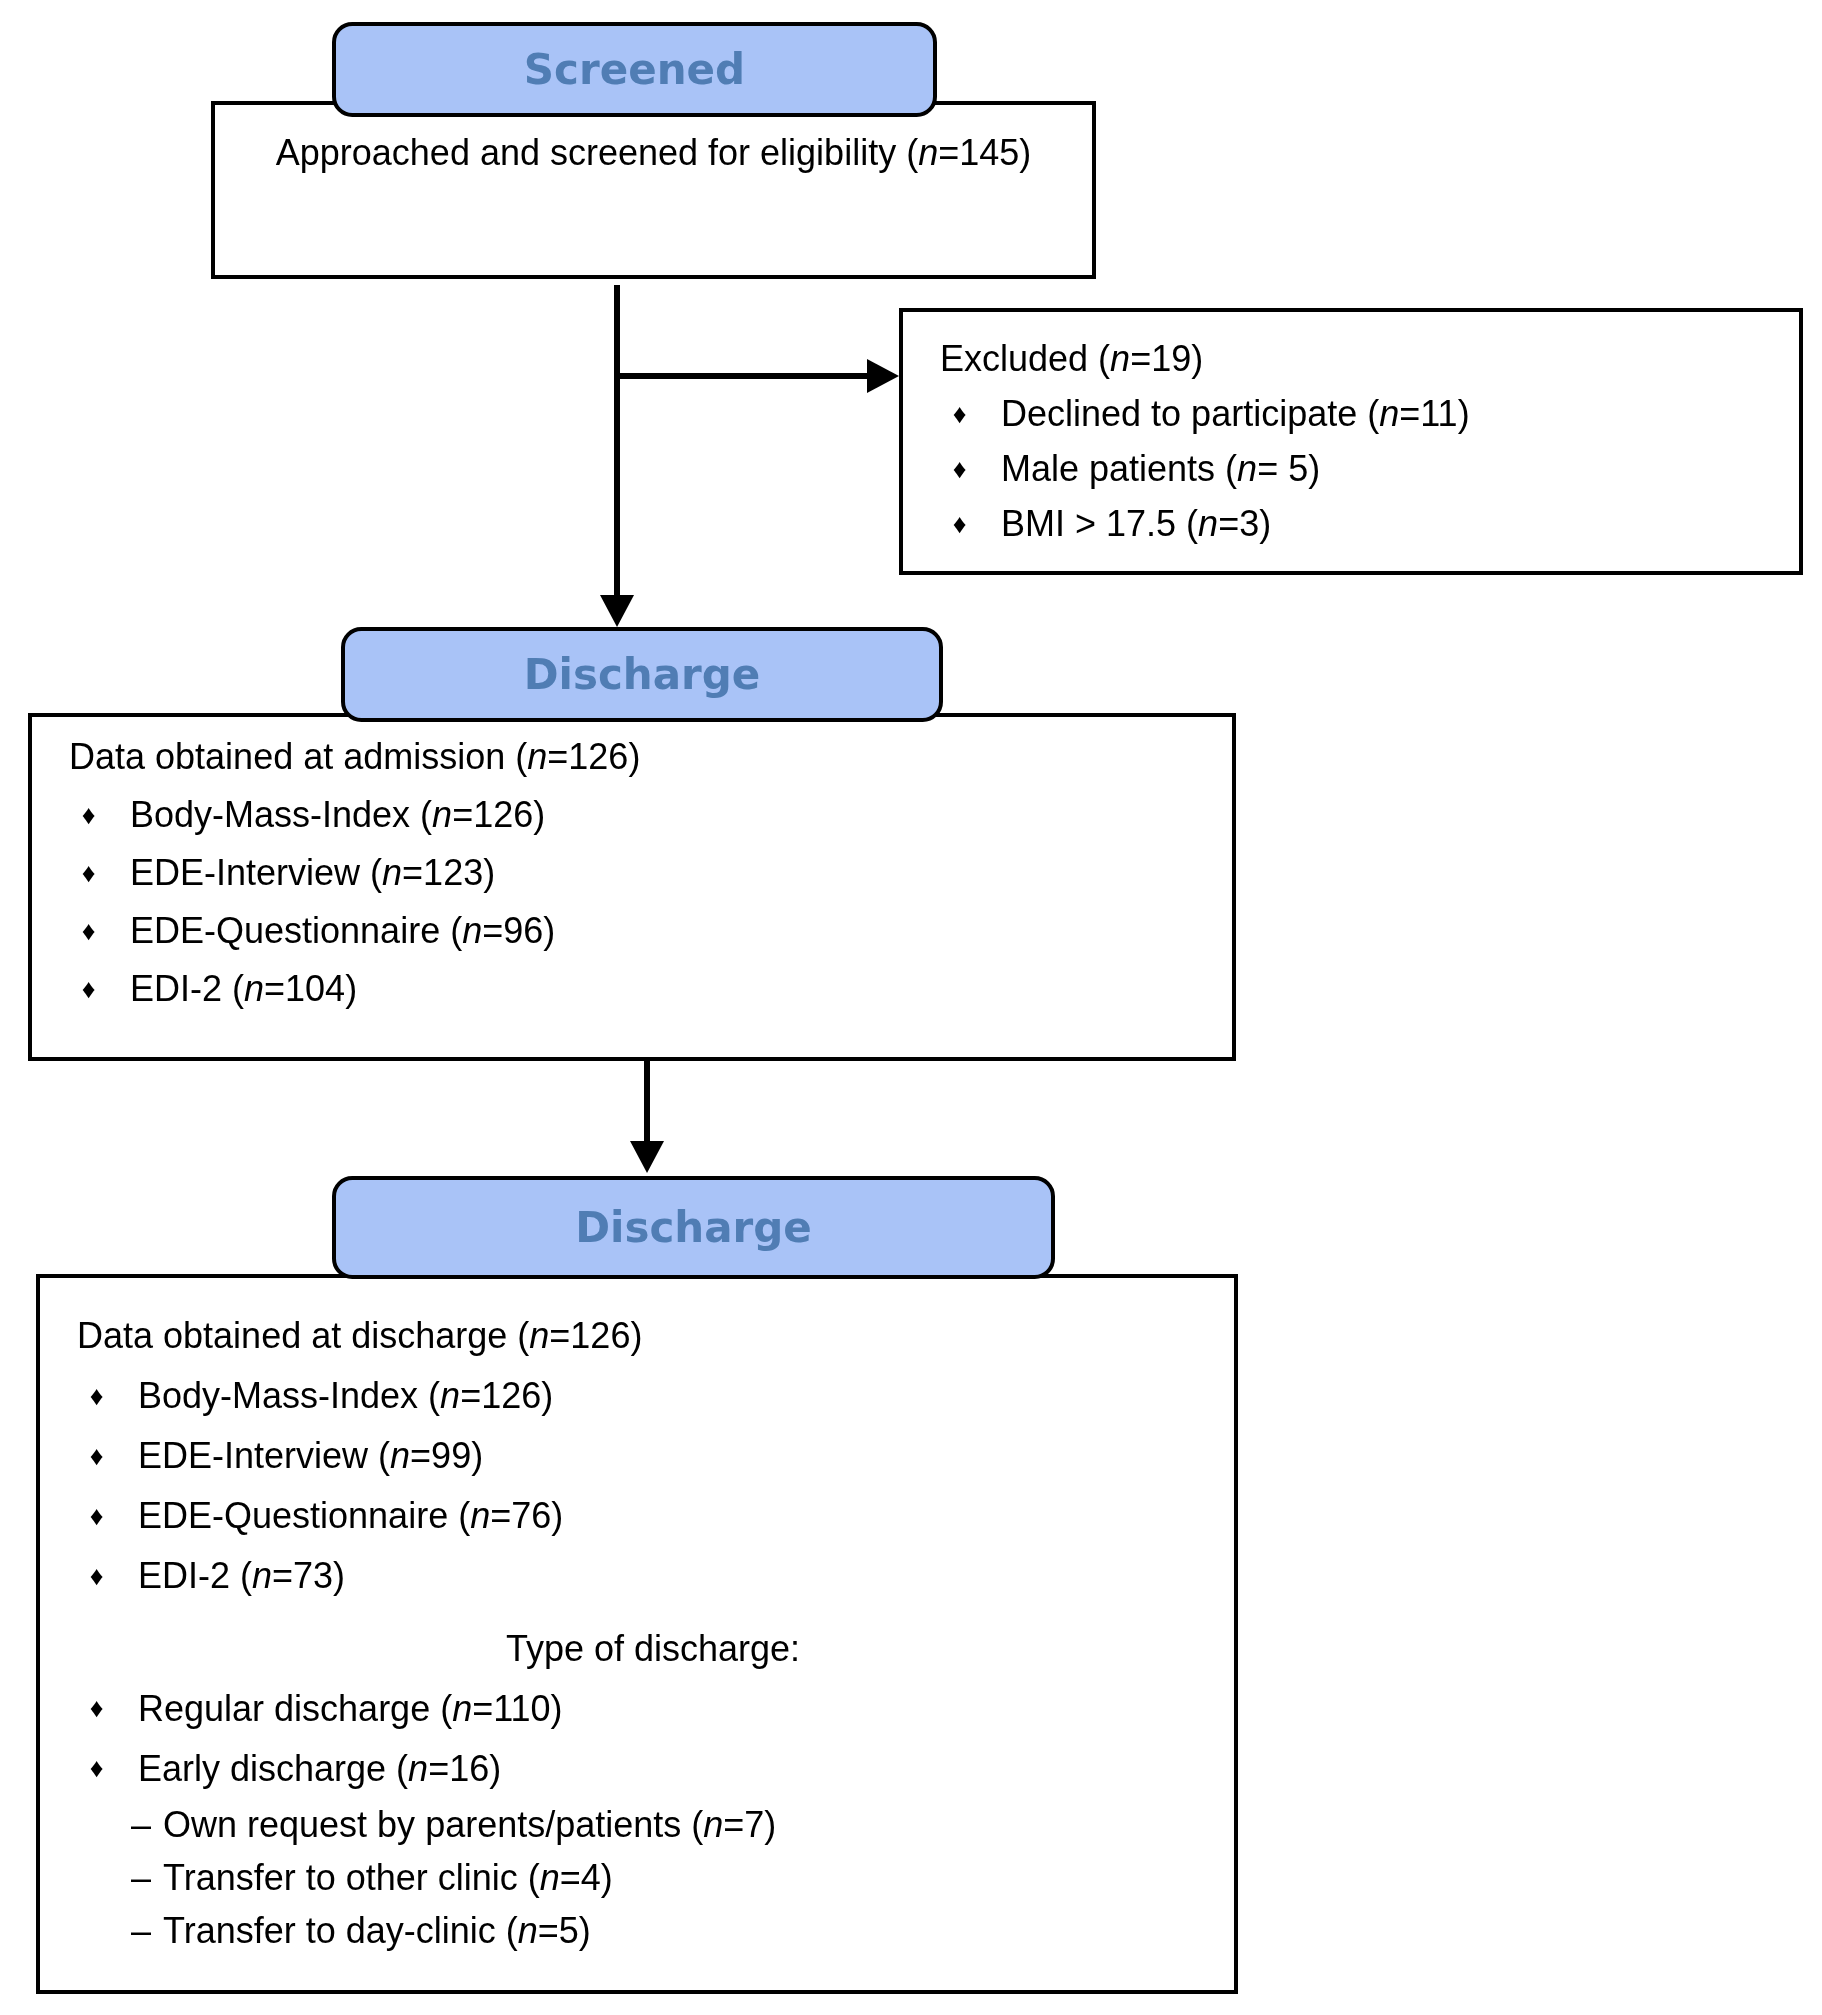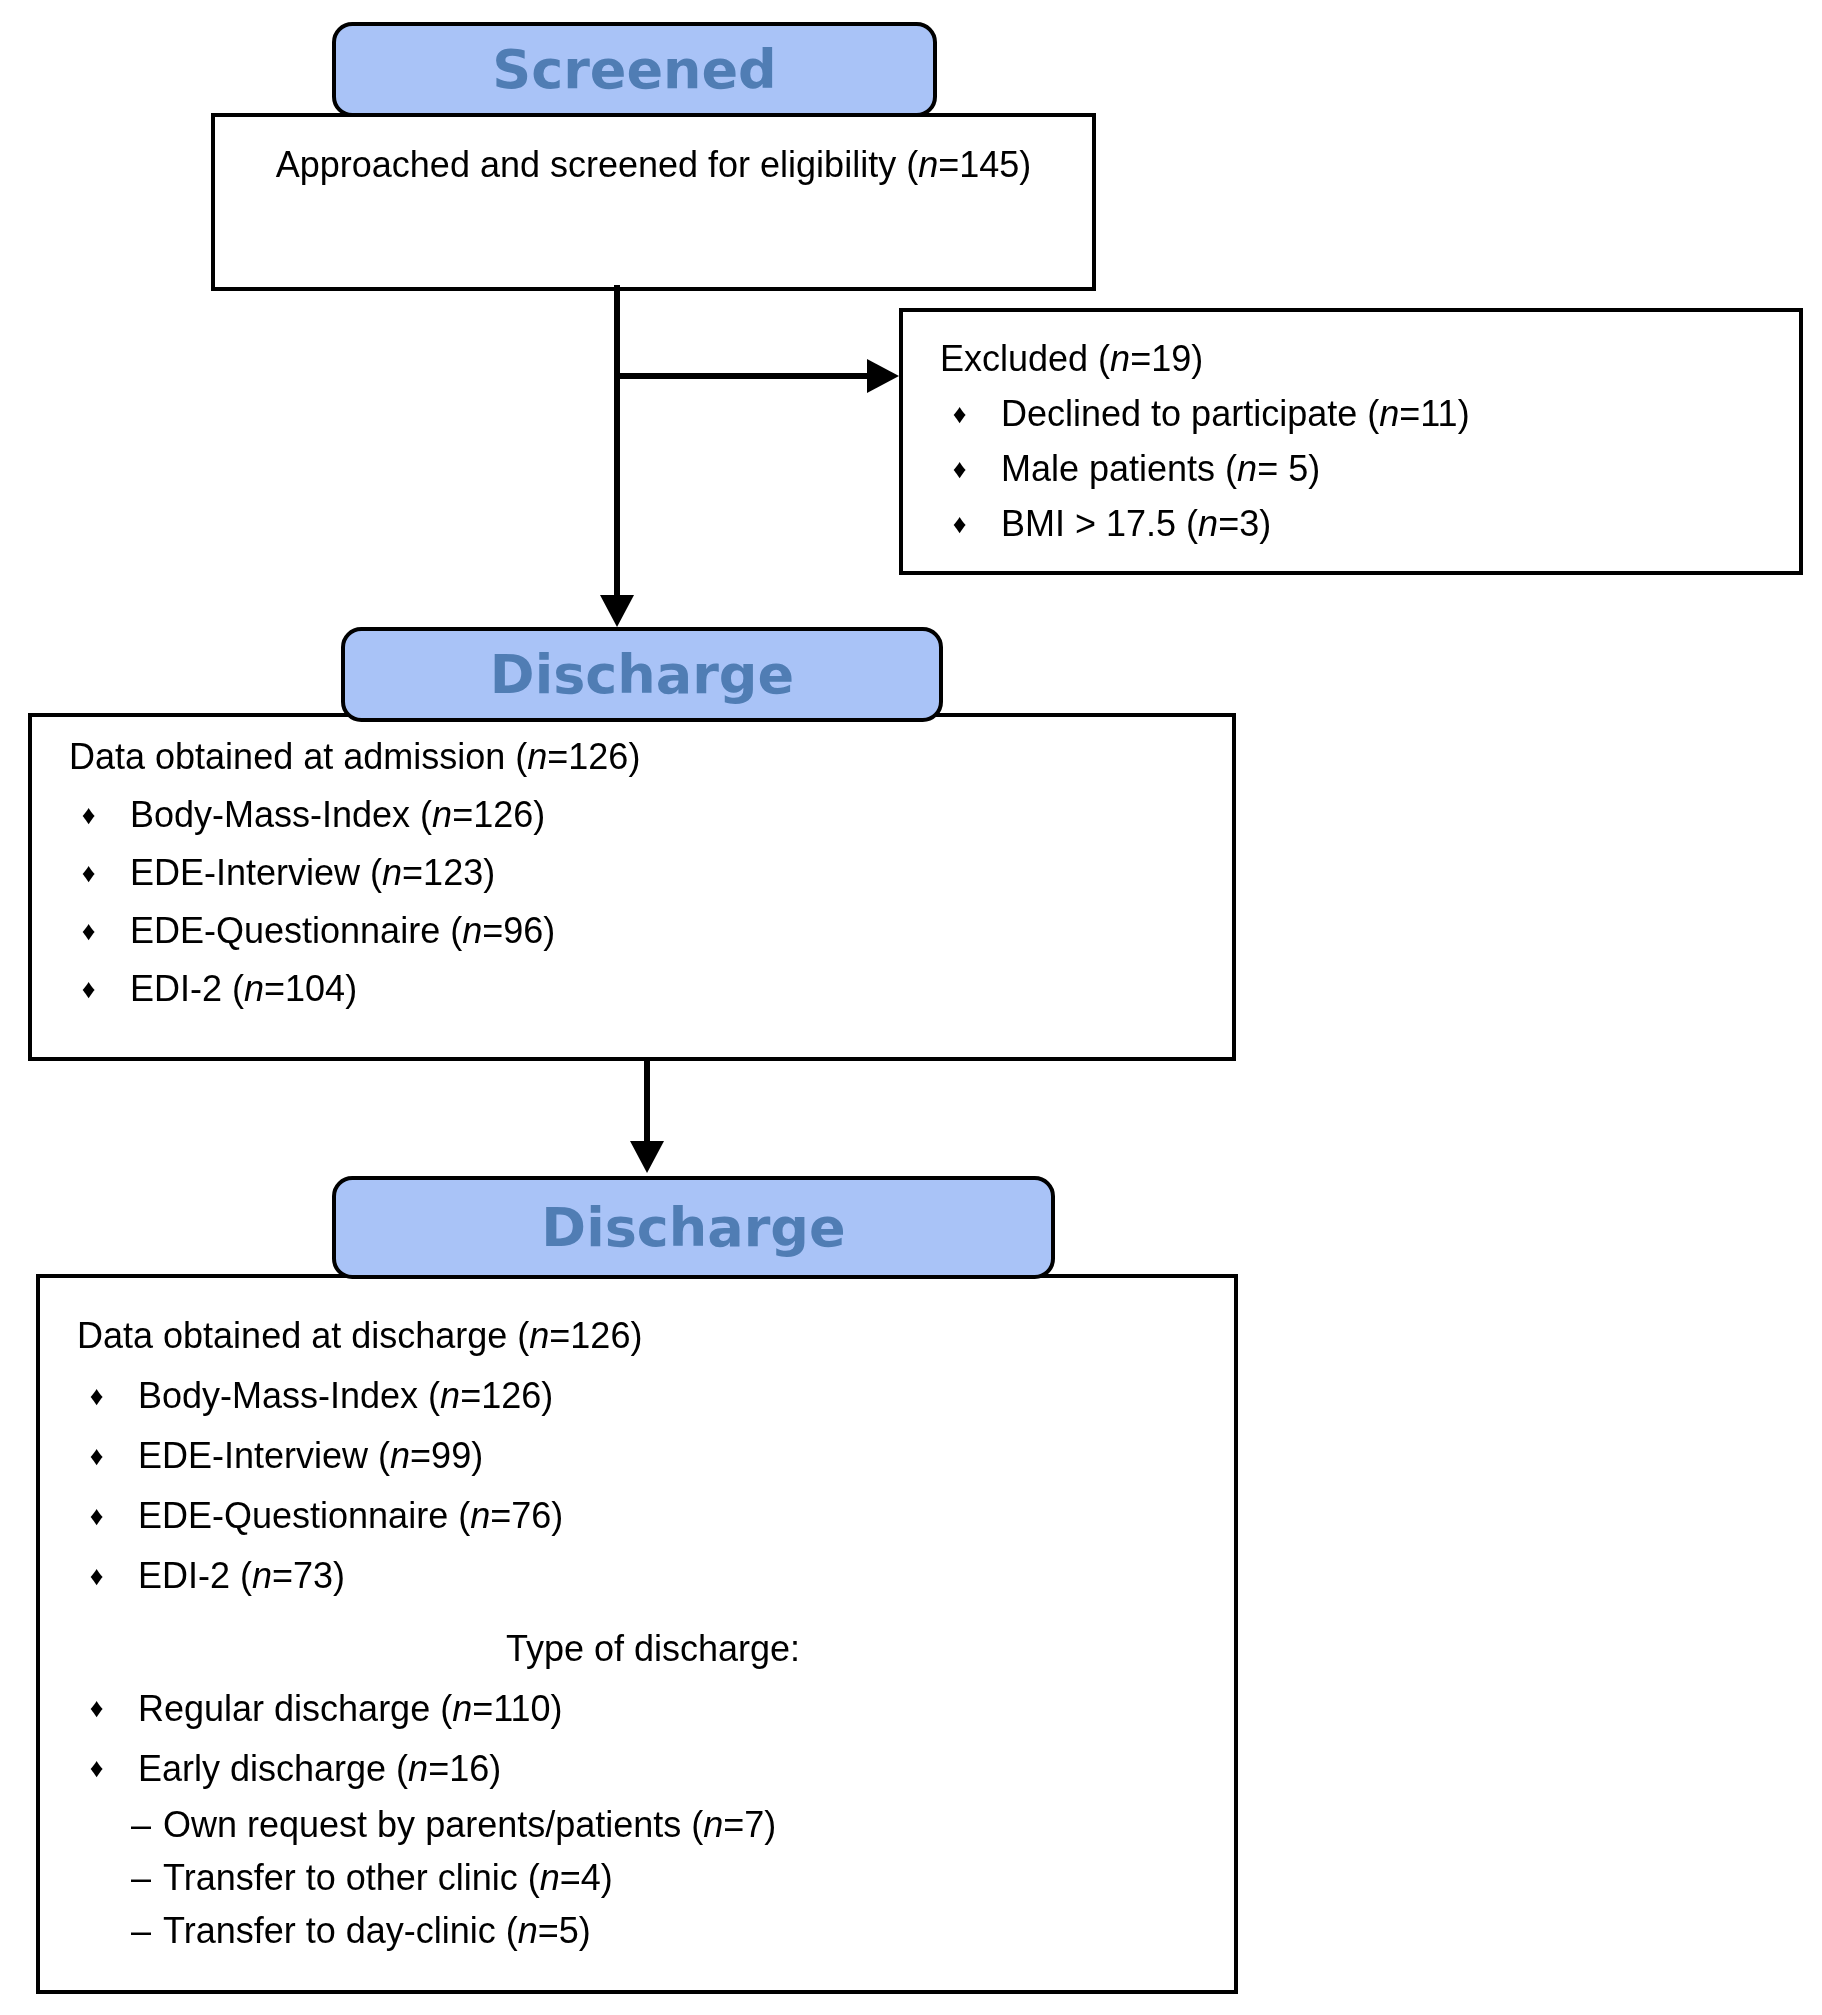--- a/index.html
+++ b/index.html
@@ -15,21 +15,21 @@
     font-family:"Liberation Sans",sans-serif;color:var(--text-color);
     overflow:hidden;
   }
   .stage-header{
     position:absolute;z-index:3;
     background:var(--header-bg);
     border:4.4px solid var(--line-color);
     border-radius:20.3px;
     display:flex;align-items:center;justify-content:center;
     font-family:"DejaVu Sans",sans-serif;font-weight:700;
-    font-size:54px;color:var(--header-text);
+    font-size:42px;color:var(--header-text);
     box-sizing:border-box;
   }
   .flow-box{
     position:absolute;z-index:1;
     background:var(--box-bg);
     border:4.4px solid var(--line-color);
     box-sizing:border-box;
     font-size:36px;
   }
   .box-centered-text{
@@ -75,21 +75,21 @@
   }
 </style>
 </head>
 <body>
 
 <div class="canvas">
 
   <div class="stage-header" style="left:332px;top:22px;width:605px;height:95px">
     <span>Screened</span>
   </div>
-  <div class="flow-box" id="box-screened" style="left:211px;top:113px;width:885px;height:178px">
+  <div class="flow-box" id="box-screened" style="left:211px;top:101px;width:885px;height:178px">
     <div class="box-centered-text">Approached and screened for eligibility (<i>n</i>=145)</div>
   </div>
 
   <div class="arrow-line" style="left:614px;top:285px;width:5.7px;height:313px"></div>
   <div class="arrowhead-down" style="left:600px;top:595px"></div>
   <div class="arrow-line" style="left:614px;top:373px;width:255px;height:5.7px"></div>
   <div class="arrowhead-right" style="left:867px;top:359px"></div>
 
   <div class="flow-box" id="box-excluded" style="left:899px;top:308px;width:904px;height:267px">
     <div class="content">

